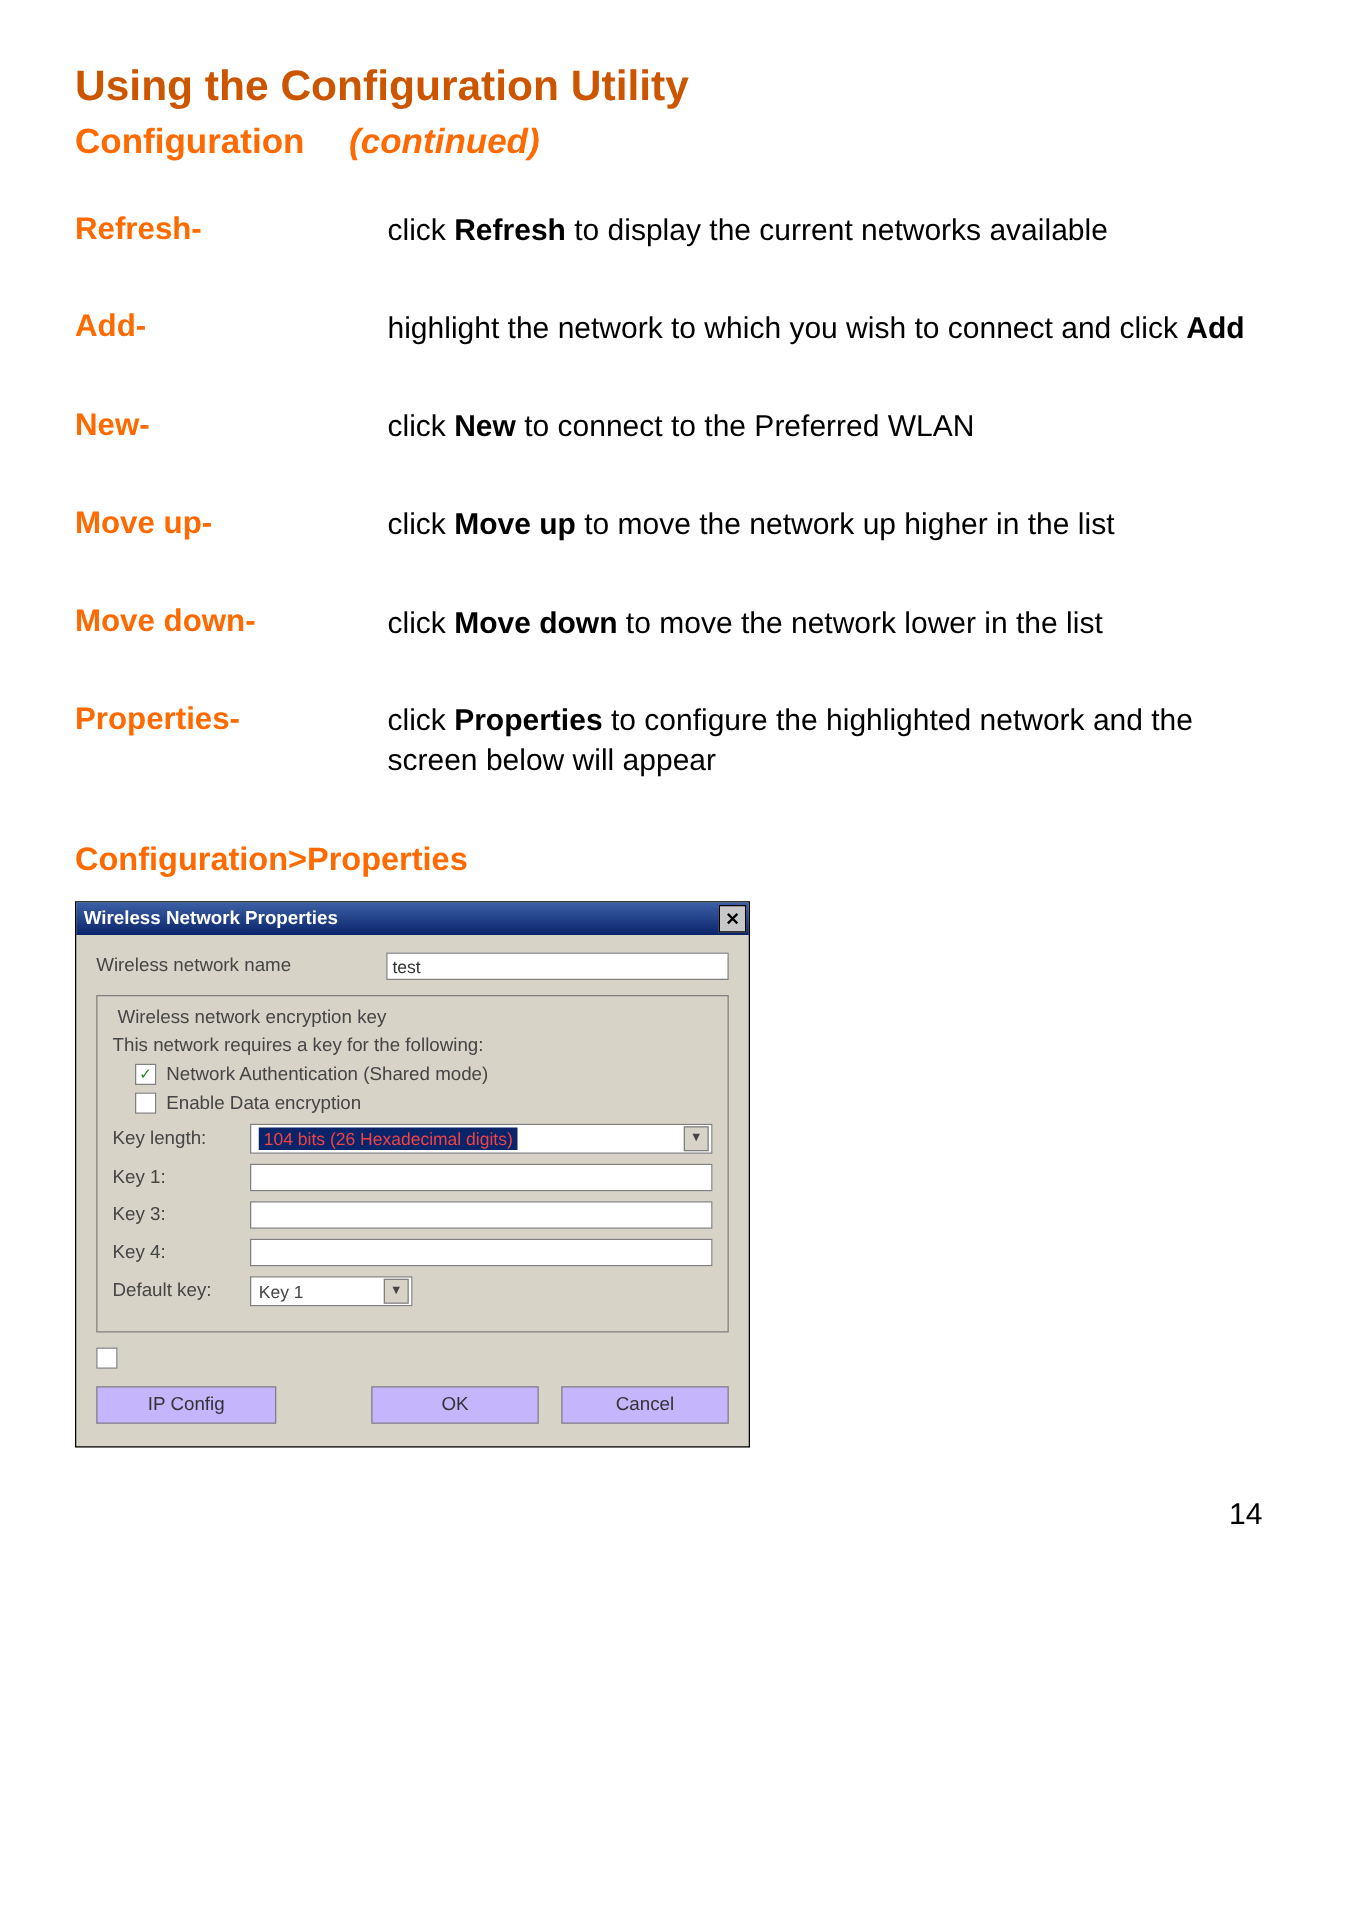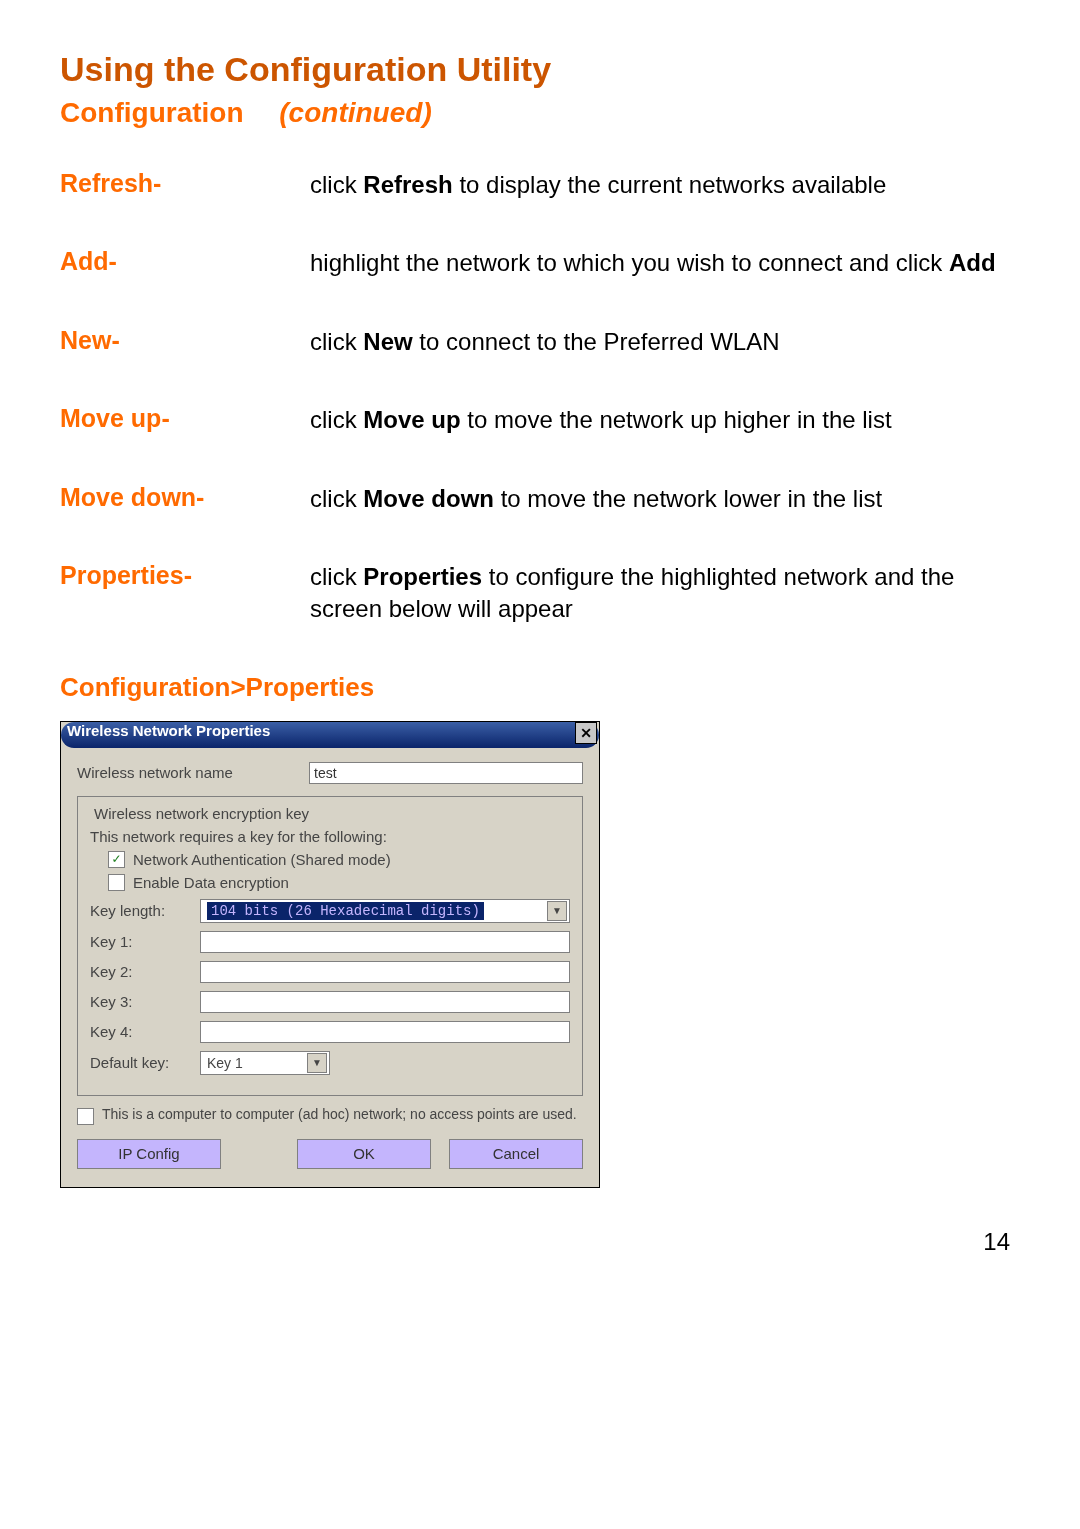--- a/index.html
+++ b/index.html
@@ -58,28 +58,27 @@
     border: 1px solid #000;
     background: #d7d3c7;
     font-family: Tahoma, Geneva, sans-serif;
     font-size: 15px;
     color: #454545;
     filter: blur(0.3px);
   }
   .titlebar {
     height: 26px;
     display: flex;
-    align-items: flex-start;
+    align-items: center;
     justify-content: space-between;
     background: linear-gradient(to bottom, #3b5fa6 0%, #0a246a 100%);
     color: #fff;
     padding: 0 2px 0 6px;
     font-weight: bold;
     font-size: 15px;
-    border-radius: 13px;
   }
   .close-btn {
     width: 20px; height: 20px;
     background: #c8c8c8;
     border: 1px solid #000;
     display: flex; align-items: center; justify-content: center;
     font-weight: bold;
     color: #000;
     font-size: 14px;
     line-height: 1;
@@ -139,23 +138,22 @@
     display: flex;
     align-items: center;
     justify-content: space-between;
     padding: 0 2px 0 6px;
     box-sizing: border-box;
     font-size: 14px;
   }
   .select.wide { flex: 1; }
   .select .sel-text.highlight {
     background: #0a246a;
-    color: #c4b5fd;
+    color: #ef4444;
     padding: 1px 4px;
-    font-family: Liberation Mono, monospace;
   }
   .select .caret {
     width: 18px; height: 18px;
     background: #d7d3c7;
     border: 1px solid #808080;
     display: flex; align-items: center; justify-content: center;
     font-size: 10px;
   }
   .adhoc-row {
     display: flex;
@@ -268,44 +266,39 @@
             <span class="sel-text highlight">104 bits (26 Hexadecimal digits)</span>
             <span class="caret">▼</span>
           </span>
         </div>
 
         <div class="kv-row">
           <span class="kv-lbl">Key 1:</span>
           <span class="textin" style="flex:1"></span>
         </div>
         <div class="kv-row">
-          <span class="kv-lbl">Key 2:</span>
-          <span class="textin" style="flex:1"></span>
-        </div>
-        <div class="kv-row">
           <span class="kv-lbl">Key 3:</span>
           <span class="textin" style="flex:1"></span>
         </div>
         <div class="kv-row">
           <span class="kv-lbl">Key 4:</span>
           <span class="textin" style="flex:1"></span>
         </div>
 
         <div class="kv-row">
           <span class="kv-lbl">Default key:</span>
           <span class="select" style="width:130px">
             <span class="sel-text">Key 1</span>
             <span class="caret">▼</span>
           </span>
         </div>
       </div>
 
       <div class="adhoc-row">
         <span class="chk" style="margin-top:2px"></span>
-        <span class="adhoc-text">This is a computer to computer (ad hoc) network; no access points are used.</span>
       </div>
 
       <div class="btns">
         <span class="btn ip-btn">IP Config</span>
         <span class="btns-right">
           <span class="btn ok-btn">OK</span>
           <span class="btn cancel-btn">Cancel</span>
         </span>
       </div>
 

